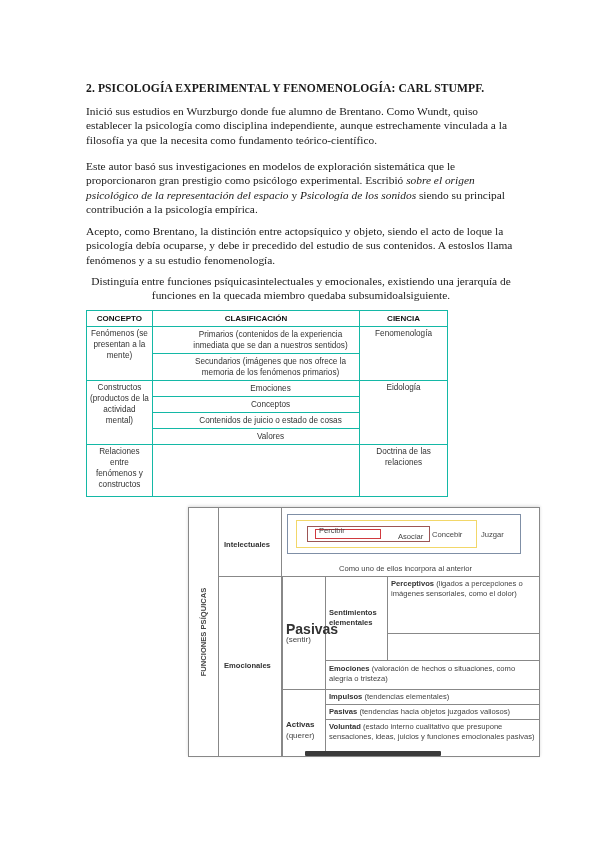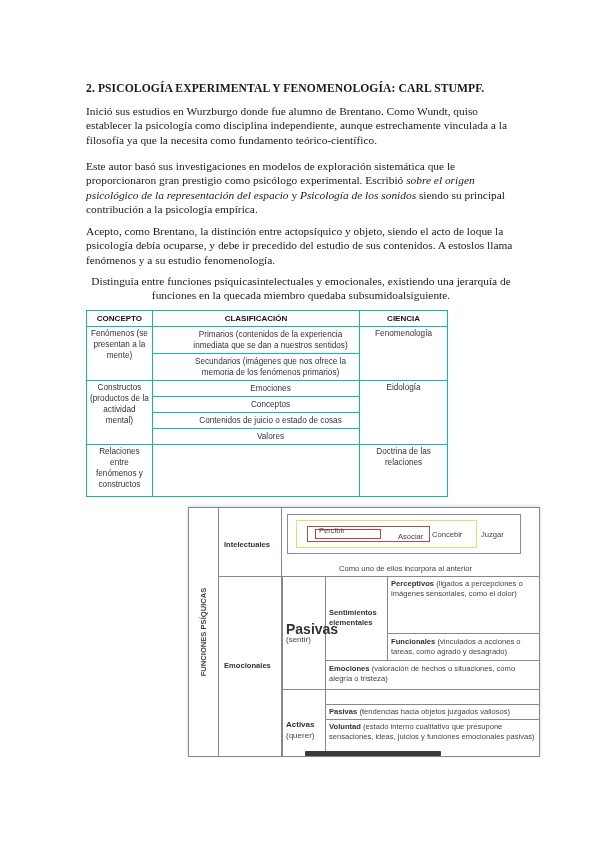--- a/index.html
+++ b/index.html
@@ -145,33 +145,33 @@
   <div class="d-text" style="left:97px; top:127px; font-size:8px;">(sentir)</div>
 
   <div class="d-text b" style="left:140px; top:100px; width:55px;">Sentimientos elementales</div>
   <div class="d-vline" style="left:198px; top:68px; height:84px;"></div>
 
   <div class="d-text" style="left:202px; top:71px; width:148px;">
     <span class="b">Perceptivos</span><span> (ligados a percepciones o imágenes sensoriales, como el dolor)</span>
   </div>
   <div class="d-line" style="left:198px; right:0; top:125px;"></div>
 
-  <div class="d-text" style="left:202px; top:129px; width:148px;">
-    <span class="b">Funcionales</span><span> (vinculados a acciones o tareas, como agrado y desagrado)</span>
-  </div>
   <div class="d-line" style="left:136px; right:0; top:152px;"></div>
 
   <div class="d-text" style="left:140px; top:156px; width:210px;">
     <span class="b">Emociones</span><span> (valoración de hechos o situaciones, como alegría o tristeza)</span>
   </div>
   <div class="d-line" style="left:93px; right:0; top:181px;"></div>
 
   <div class="d-text b" style="left:97px; top:212px; font-size:8px;">Activas</div>
   <div class="d-text" style="left:97px; top:223px; font-size:8px;">(querer)</div>
 
+  <div class="d-text" style="left:140px; top:184px; width:210px;">
+    <span class="b">Impulsos</span><span> (tendencias elementales)</span>
+  </div>
   <div class="d-line" style="left:136px; right:0; top:196px;"></div>
 
   <div class="d-text" style="left:140px; top:199px; width:210px;">
     <span class="b">Pasivas</span><span> (tendencias hacia objetos juzgados valiosos)</span>
   </div>
   <div class="d-line" style="left:136px; right:0; top:211px;"></div>
 
   <div class="d-text" style="left:140px; top:214px; width:210px;">
     <span class="b">Voluntad</span><span> (estado interno cualitativo que presupone sensaciones, ideas, juicios y funciones emocionales pasivas)</span>
   </div>

